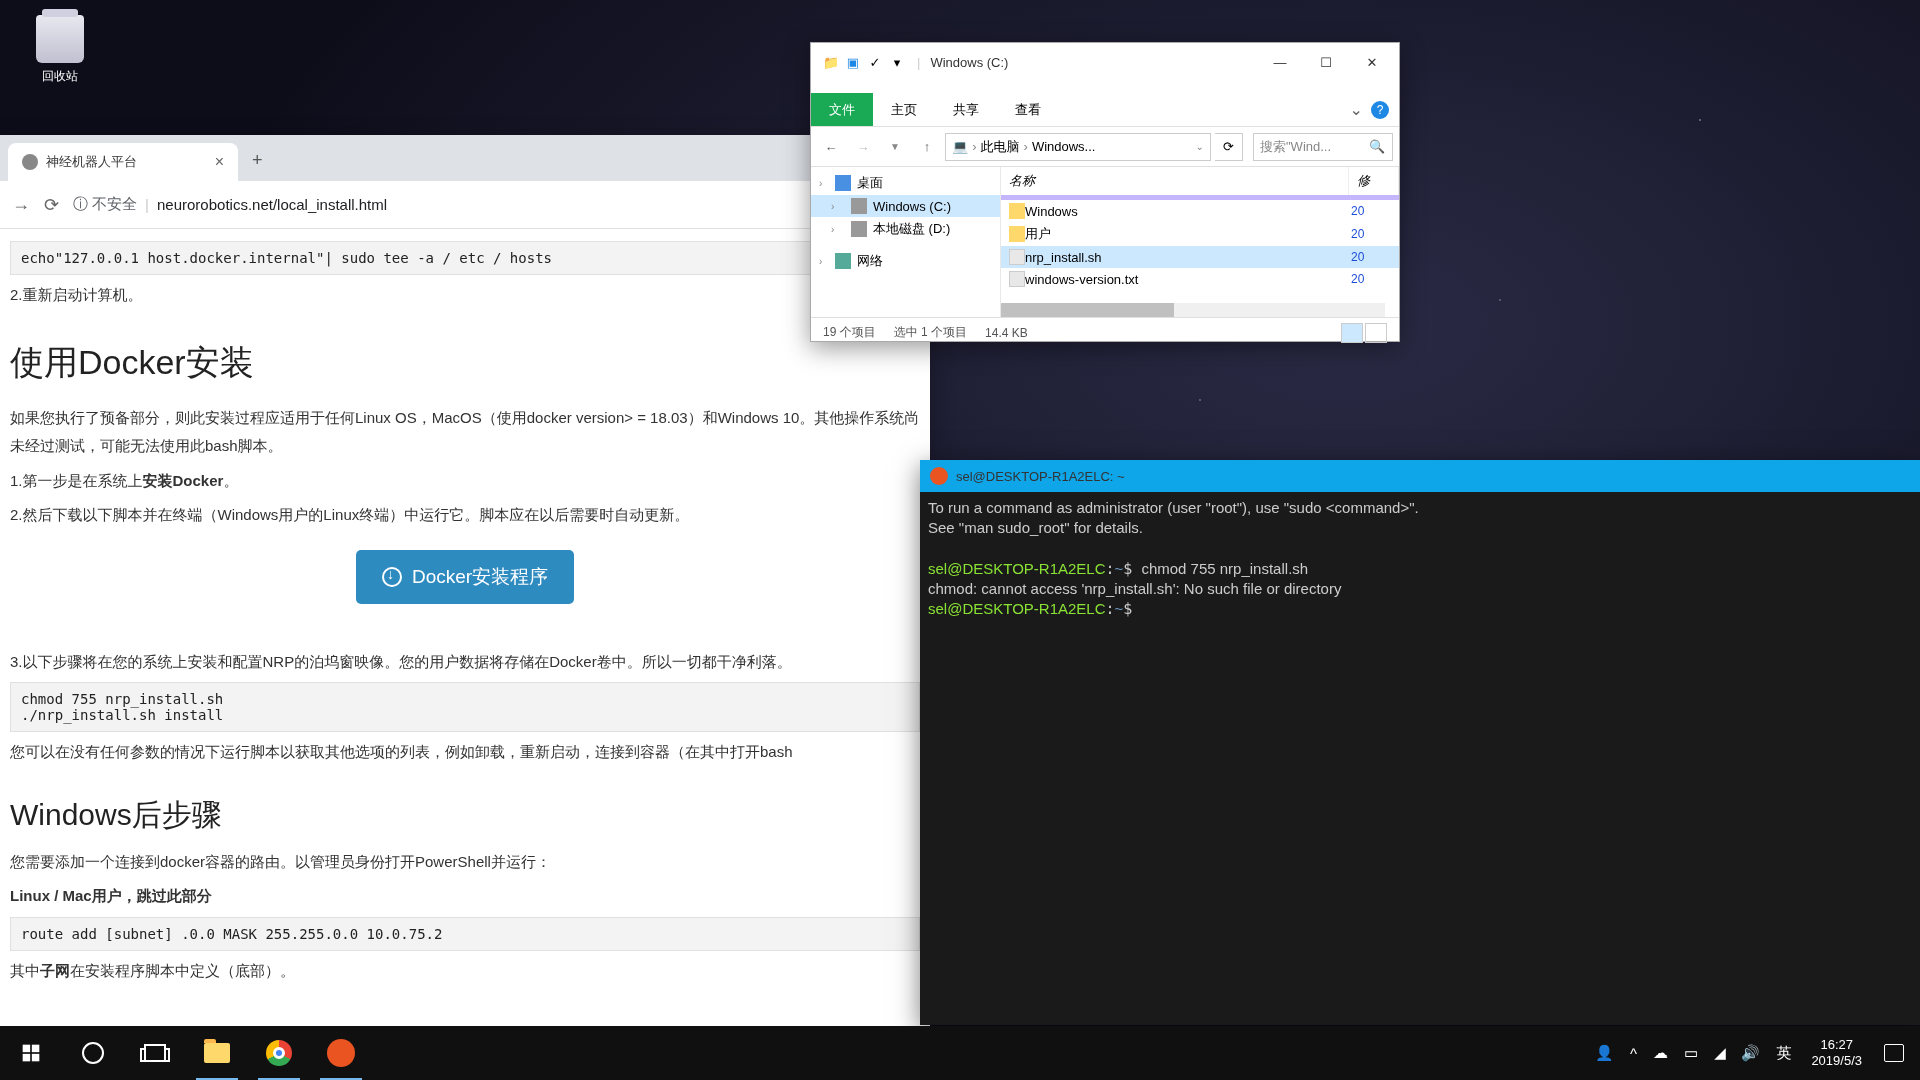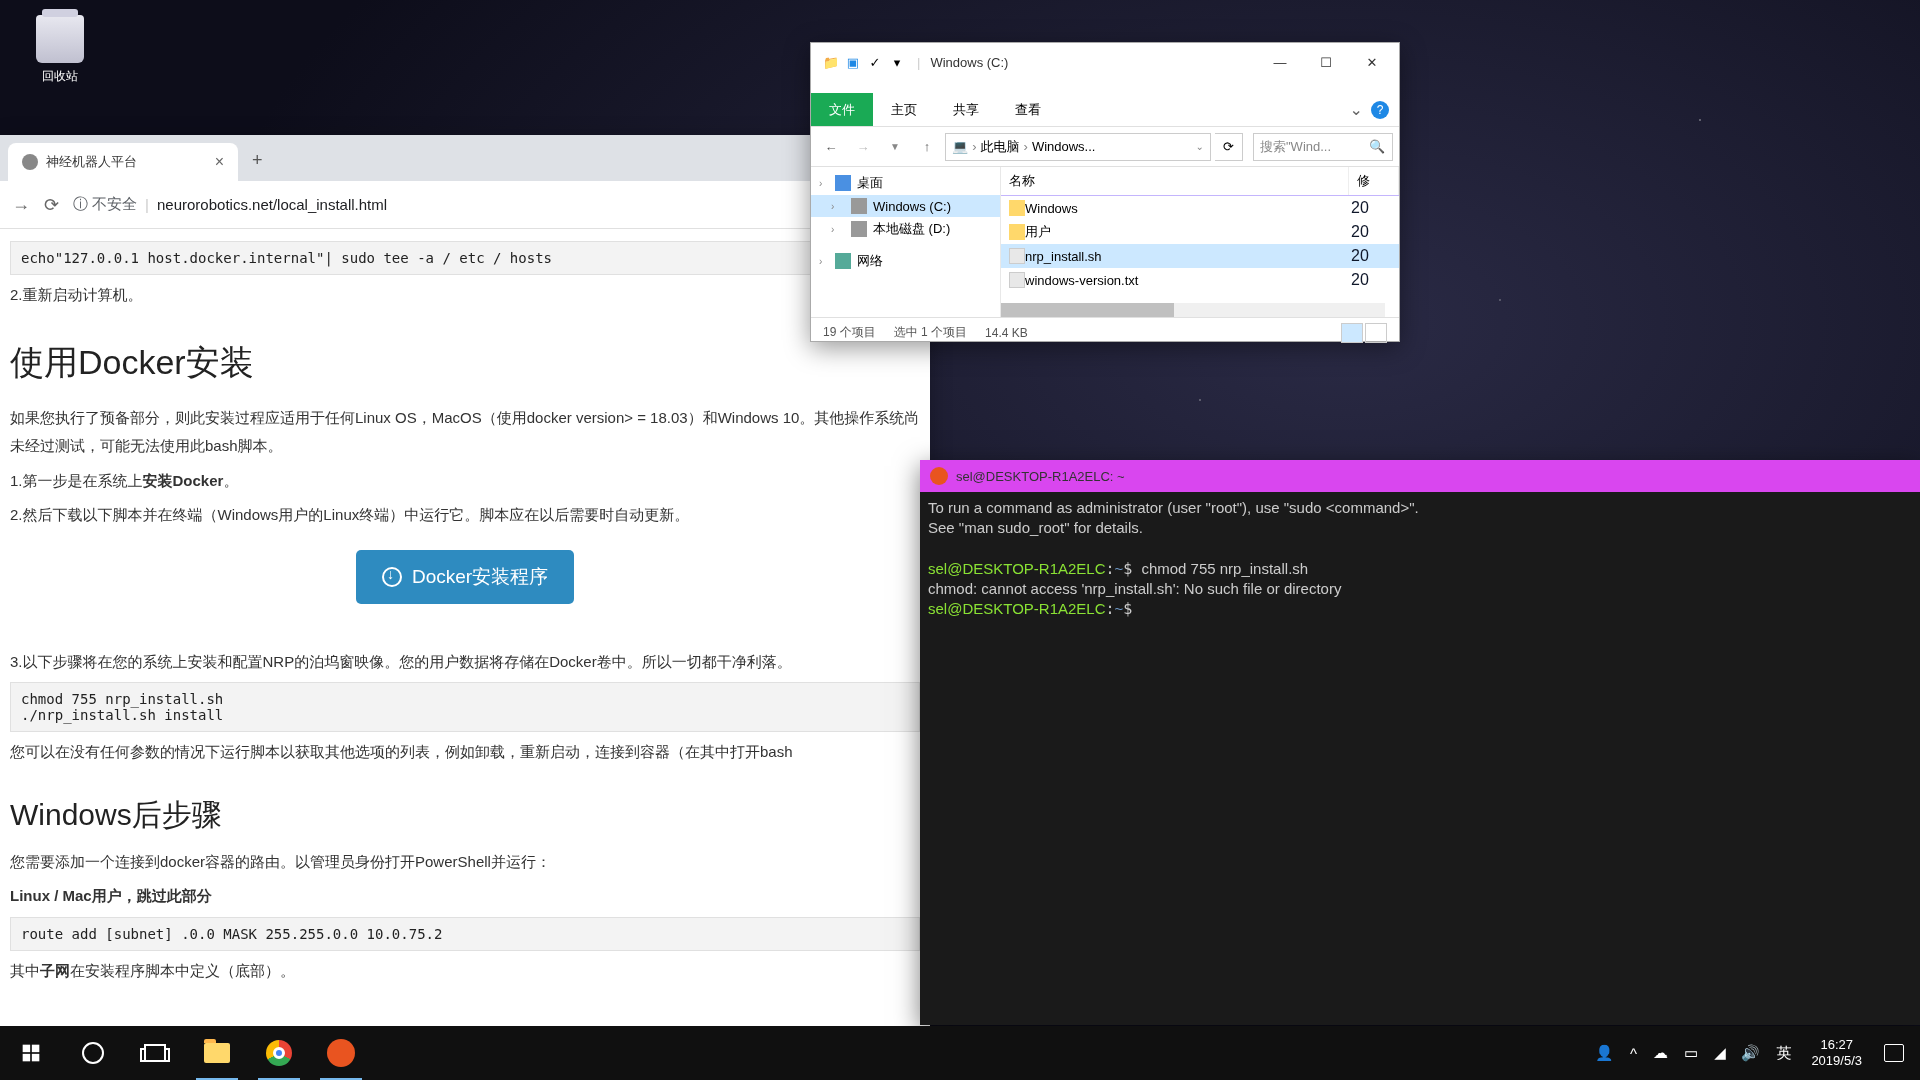--- a/index.html
+++ b/index.html
@@ -56,38 +56,38 @@
 .ex-nav .refresh { width:28px; border:1px solid #ccc; border-left:none; height:28px; display:flex;align-items:center;justify-content:center; }
 .ex-nav .search { width:140px; border:1px solid #ccc; height:28px; margin-left:6px; padding:0 6px; color:#888; display:flex; align-items:center; justify-content:space-between;}
 .ex-body { display:flex; height: 150px; }
 .ex-tree { width: 190px; border-right:1px solid #e8e8e8; padding:4px 0; font-size:13px; overflow:hidden; position:relative;}
 .ex-tree .node { padding: 3px 6px 3px 24px; display:flex; align-items:center; gap:6px; cursor:pointer; }
 .ex-tree .node.sel { background:#cce8ff; }
 .ex-tree .chev { position:absolute; left:8px; color:#888; font-size:10px;}
 .ex-tree .ico { width:16px; height:16px; }
 .ico.desk { background:#4a90e2; } .ico.drive { background:#999; } .ico.net { background:#5a9; }
 .ex-list { flex:1; font-size:13px; overflow:hidden; position:relative;}
-.ex-list .hdr { display:flex; border-bottom:1px solid #c4b5fd; position:sticky; top:0; background:#fff;}
+.ex-list .hdr { display:flex; border-bottom:5px solid #c4b5fd; position:sticky; top:0; background:#fff;font-style:italic;}
 .ex-list .hdr span { padding:5px 8px; border-right:1px solid #eee; }
 .ex-list .hdr .c1 { flex:1; } .ex-list .hdr .c2 { width:50px; }
 .ex-list .row { display:flex; padding:3px 8px; align-items:center; cursor:pointer; }
 .ex-list .row.sel { background:#cce8ff; }
 .ex-list .row .fico { width:16px; height:16px; background:#ffd86b; }
 .ex-list .row .fico.file { background:#e8e8e8; border:1px solid #ccc; }
-.ex-list .row .name { flex:1; } .ex-list .row .date { width:40px; color:#0f172a; font-size:16px;}
+.ex-list .row .name { flex:1; } .ex-list .row .date { width:40px; color:#1d4ed8; font-size:12px;}
 .ex-list .hscroll { position:absolute; bottom:0; left:0; right:14px; height:14px; background:#f0f0f0; }
 .ex-list .hscroll .thumb { position:absolute; left:0; width:45%; height:100%; background:#c0c0c0; }
 .ex-status { height: 30px; border-top:1px solid #e0e0e0; display:flex; align-items:center; padding:0 12px; gap:18px; font-size:12px; color:#555; }
 .ex-status .views { margin-left:auto; display:flex; gap:2px; }
 .ex-status .views span { width:22px; height:20px; border:1px solid #ccc; }
 .ex-status .views span.active { background:#cce8ff; }
 
 
 .terminal { position: absolute; top: 460px; left: 920px; width: 1000px; height: 565px; background: #1a1a1a; box-shadow: 0 6px 24px rgba(0,0,0,.5); }
-.term-title { height: 32px; background: #d946ef; display:flex; align-items:center; padding:0 10px; font-size:13px; color:#333; }
+.term-title { height: 32px; background: #0ea5e9; display:flex; align-items:center; padding:0 10px; font-size:13px; color:#333; }
 .term-title .ub-icon { width:18px; height:18px; background:#e95420; border-radius:50%; margin-right:8px; position:relative; }
 .term-body { padding: 6px 8px; font-family: "Consolas","DejaVu Sans Mono", monospace; font-size: 15px; line-height:1.35; color:#ccc; white-space:pre; }
 .term-body .prompt-user { color: #8ae234; }
 .term-body .prompt-path { color: #729fcf; }
 
 
 .taskbar { position: absolute; bottom: 0; left: 0; right: 0; height: 54px; background: #101010; display:flex; align-items:center; }
 .taskbar .tbtn { width: 62px; height: 54px; display:flex; align-items:center; justify-content:center; cursor:pointer; position:relative;}
 .taskbar .tbtn.active::after { content:''; position:absolute; bottom:0; left:10px; right:10px; height:2px; background:#76b9ed; }
 .taskbar .start svg { width:20px; height:20px; }

